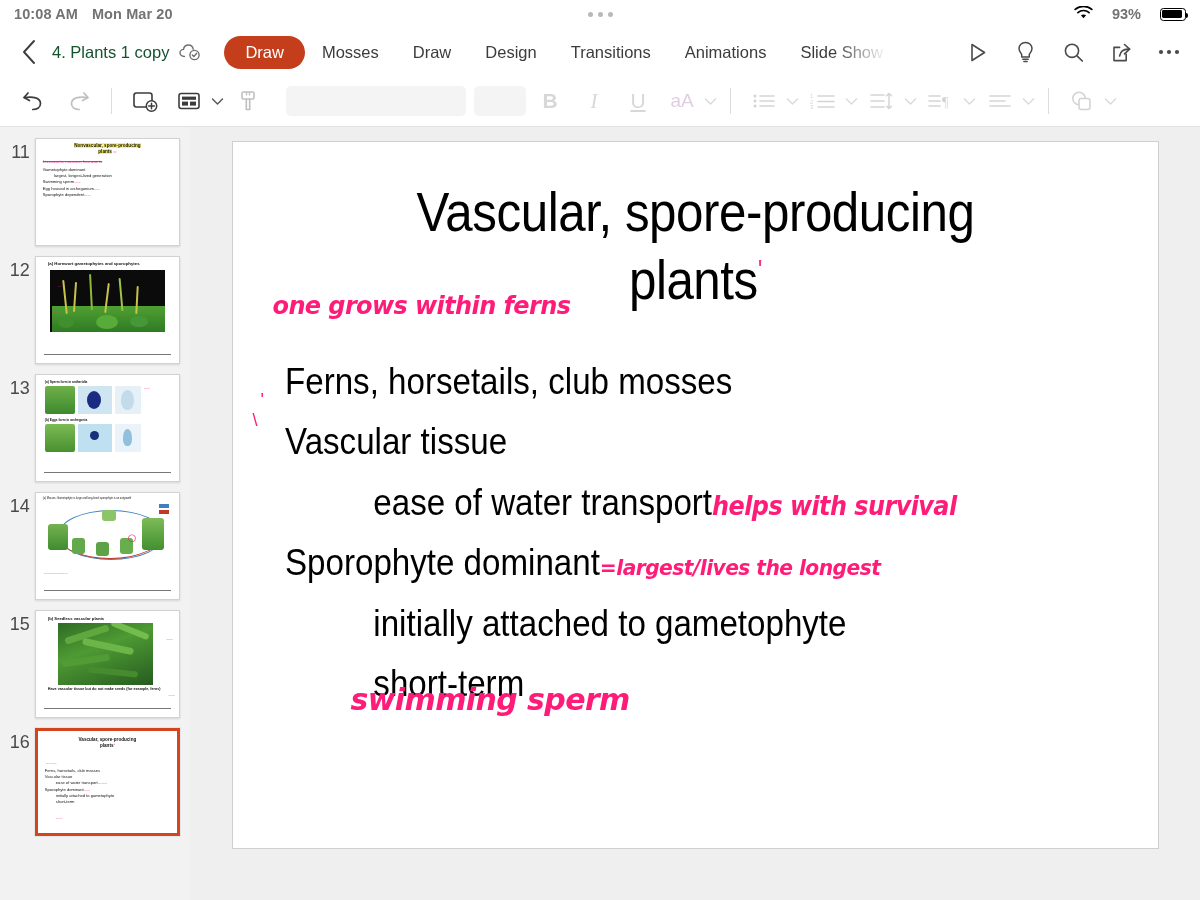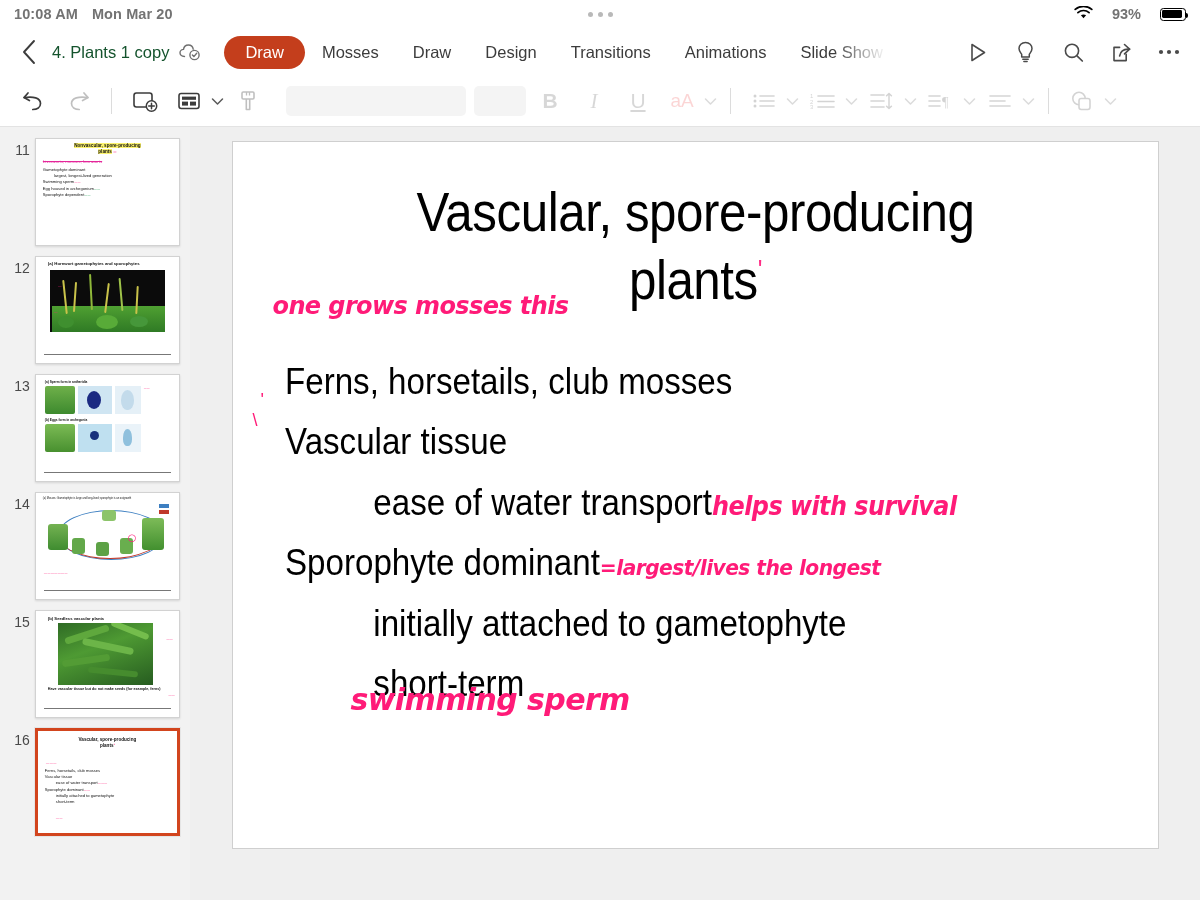--- a/index.html
+++ b/index.html
@@ -52,21 +52,21 @@
   .fontbox{height:30px;background:#f4f4f4;border-radius:5px;}
   .fontname{width:180px;margin-left:14px;}
   .fontsize{width:52px;margin-left:4px;}
   .grp{display:flex;align-items:center;cursor:pointer;}
   .grp.dim{opacity:.22;}
 
   
   .body{display:flex;height:774px;}
   .thumbs{width:190px;background:#f2f2f2;overflow:hidden;position:relative;padding-top:6px;}
   .thumb-row{display:flex;align-items:flex-start;padding:5px 10px 5px 4px;}
-  .thumb-num{width:26px;text-align:right;font-size:14px;color:#4a4a4a;padding-top:4px;padding-right:5px;}
+  .thumb-num{width:26px;text-align:right;font-size:18px;color:#4a4a4a;padding-top:4px;padding-right:5px;}
   .thumb{width:146px;height:108px;background:#fff;border:1px solid #d2d2d2;
     box-shadow:0 1px 2px rgba(0,0,0,.12);position:relative;overflow:hidden;box-sizing:border-box;cursor:pointer;}
   .thumb.selected{border:3.5px solid #d2451e;box-shadow:0 0 0 1px rgba(0,0,0,.05);}
 
   .t-title{font-size:4.6px;text-align:center;font-weight:600;line-height:1.32;color:#111;padding:4px 8px 1px;}
   .t-line{font-size:4.1px;color:#111;line-height:1.5;padding-left:7px;}
   .t-line.ind{padding-left:18px;}
   .hl-yellow{background:#fbf26e;}
   .t-strike{color:#e4279a;text-decoration:line-through;font-size:4.4px;padding-left:7px;padding-top:3px;}
   .ink{color:#ff1e7a;font-family:"DejaVu Sans", sans-serif;font-style:italic;}
@@ -242,21 +242,21 @@
       <span style="font-size:21px;font-weight:700;color:#3c3c3c;">B</span>
     </div>
     <div class="tbtn vdim">
       <span style="font-size:21px;font-style:italic;font-family:'Liberation Serif',serif;color:#3c3c3c;">I</span>
     </div>
     <div class="tbtn vdim">
       <span style="font-size:21px;text-decoration:underline;color:#3c3c3c;">U</span>
     </div>
     <div class="grp dim">
       <div class="tbtn">
-        <span style="font-size:19px;color:#ef4444;">aA</span>
+        <span style="font-size:19px;color:#701a75;">aA</span>
       </div>
       <span class="chev">
         <svg width="13" height="9" viewBox="0 0 13 9">
             <path d="M1.5 2 L6.5 7 L11.5 2" fill="none" stroke="#5a5a5a" stroke-width="1.5" stroke-linecap="round" stroke-linejoin="round"></path>
           </svg>
       </span>
     </div>
 
     <div class="sep"></div>
 
@@ -487,21 +487,21 @@
     <div class="divider-v"></div>
 
     <div class="stage">
       <div class="slide">
 
         <div class="sl-title">
           <span>Vascular, spore-producing</span><br>
           <span>plants</span><span class="tick">'</span>
         </div>
 
-        <div class="ann-top hand">one grows mosses this</div>
+        <div class="ann-top hand">one grows within ferns</div>
 
         <div class="mk1">'</div>
         <div class="mk2">\</div>
 
         <div class="bullets">
           <div class="b">Ferns, horsetails, club mosses</div>
           <div class="b">Vascular tissue</div>
           <div class="b l2">
             <span>ease of water transport</span><span class="hand">helps with survival</span>
           </div>

